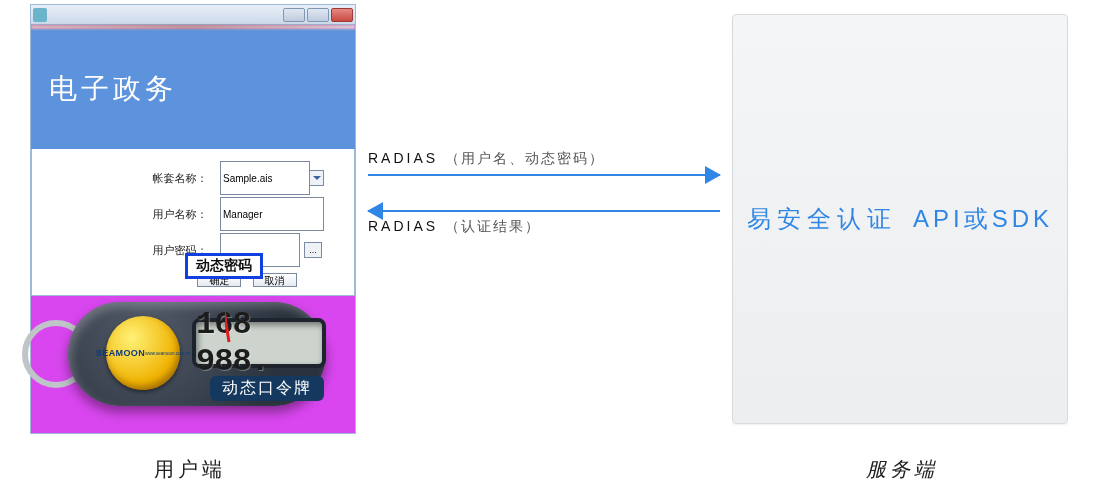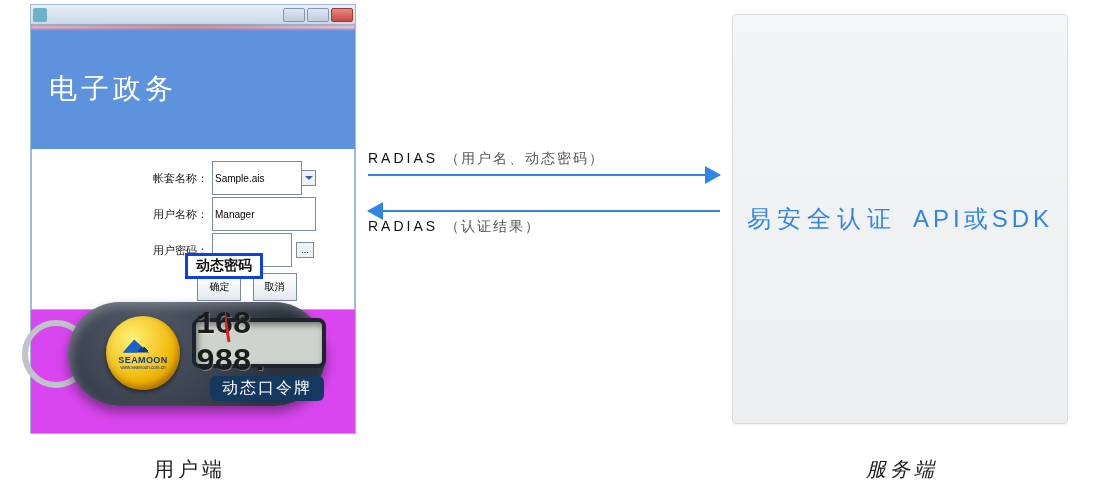--- a/index.html
+++ b/index.html
@@ -61,21 +61,21 @@
   }
   .login-pane {
     background: #fff;
     border: 1px solid #9fb9d6;
     border-top: none;
     padding: 10px 12px 8px 120px;
     font-size: 11px;
     color: #333;
   }
   .form-row { display: flex; align-items: center; margin: 2px 0; }
-  .form-row label { width: 56px; text-align: right; margin-right: 4px; color: #222; font-size: 11px; }
+  .form-row label { width: 56px; text-align: center; margin-right: 12px; color: #222; font-size: 11px; }
   .form-row input {
     height: 16px;
     border: 1px solid #7a8aa0;
     font-size: 10px;
     padding: 16px 2px;
     background: #fff;
   }
   .suite-input { width: 90px; }
   .history-btn {
     width: 14px; height: 16px;
@@ -96,21 +96,21 @@
   .ellipsis-btn {
     width: 18px; height: 16px;
     border: 1px solid #7a8aa0;
     margin-left: 4px;
     background: #eef1f6;
     font-size: 9px;
     line-height: 12px;
   }
   .btn-row { text-align: center; margin-top: 6px; padding-right: 0; }
   .login-btn {
-    width: 44px; height: 28px;
+    width: 44px; height: 14px;
     font-size: 10px;
     border: 1px solid #7a8aa0;
     background: linear-gradient(#fff,#e6e9ef);
     margin: 0 4px;
     font-family: Liberation Mono, monospace;
   }
 
   .dynamic-pwd-tag {
     position: absolute;
     left: 185px; top: 253px;
@@ -156,21 +156,21 @@
     box-shadow: 0 6px 12px rgba(0,0,0,.4), inset 3px 5px 10px rgba(255,255,255,.25);
   }
   .token-badge {
     position: absolute;
     left: 38px; top: 14px;
     width: 74px; height: 74px;
     background: radial-gradient(circle at 35% 30%, #fff176, #efb200 65%, #b87c00);
     border-radius: 50%;
     box-shadow: 0 2px 4px rgba(0,0,0,.5), inset -2px -4px 6px rgba(122,72,0,.5);
     display: flex;
-    flex-direction: column;
+    flex-direction: row;
     align-items: center;
     justify-content: center;
   }
   .badge-wave {
     width: 40px; height: 16px;
     background:
      linear-gradient(130deg,#1964c9 50%, transparent 50%),
      linear-gradient(50deg,#0a3e8c 50%, transparent 50%);
     clip-path: polygon(0 100%, 28% 20%, 50% 70%, 72% 0, 100% 100%);
     margin-bottom: 2px;

